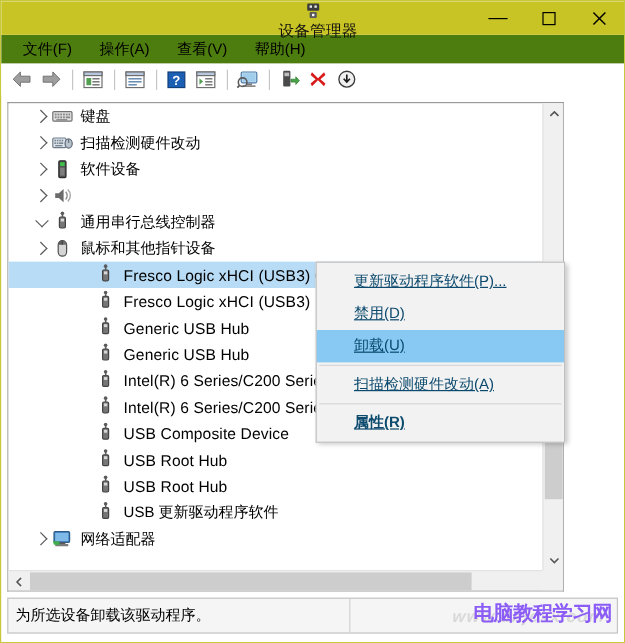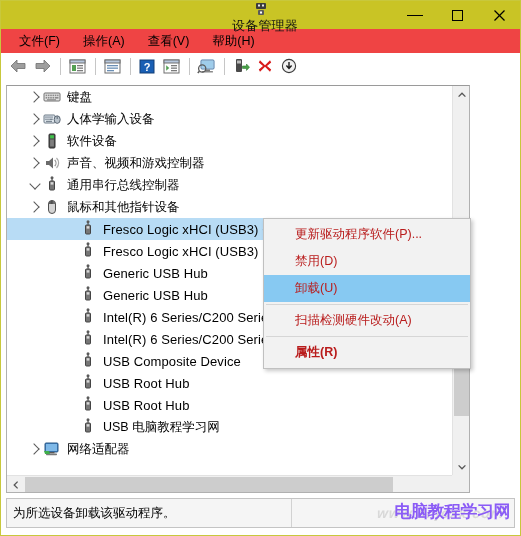--- a/index.html
+++ b/index.html
@@ -58,21 +58,21 @@
     display: flex; align-items: center; justify-content: center;
     cursor: default;
   }
   .wc-min  { width: 16px; height: 1px; background: #000; }
   .wc-max  { width: 11px; height: 11px; border: 1.4px solid #000; box-sizing: border-box; }
   .wc-close { font-size: 15px; color: #000; line-height: 1; font-family: "DejaVu Sans", sans-serif; }
 
   
   .menubar {
     height: 24px;
-    background: #ef4444;
+    background: #4d7c0f;
     display: flex;
     align-items: center;
     padding-left: 10px;
     box-sizing: border-box;
   }
   .menu-item {
     font-size: 12.5px;
     color: #000;
     padding: 3px 9px 3px 8px;
     margin-right: 6px;
@@ -279,24 +279,25 @@
     padding: 2px 0;
     box-sizing: border-box;
     z-index: 50;
   }
   .ctx-item {
     height: 27px;
     display: flex;
     align-items: center;
     padding-left: 31px;
     font-size: 12.5px;
-    color: #b91c1c;
+    color: #0c4a6e;
     white-space: nowrap;
     cursor: default;
     box-sizing: border-box;
+    text-decoration: underline;
   }
   .ctx-item.highlighted { background: #87c9f2; }
   .ctx-item.bold { font-weight: bold; }
   .ctx-sep {
     height: 1px;
     background: #d6d6d6;
     margin: 2px 2px 2px 2px;
   }
 </style>
 </head>
@@ -456,21 +457,21 @@
                 <rect x="6.3" y="6.4" width="1.4" height="1.4"></rect>
                 <rect x="8.3" y="6.4" width="1.4" height="1.4"></rect>
                 <rect x="2.3" y="8.6" width="1.4" height="1.4"></rect>
                 <rect x="4.3" y="8.6" width="1.4" height="1.4"></rect>
                 <rect x="6.3" y="8.6" width="3.4" height="1.4"></rect>
                 <rect x="3" y="10.8" width="6" height="1.2"></rect>
               </g>
               <ellipse cx="14.2" cy="9.6" rx="3" ry="3.8" fill="#b9c3cc" stroke="#5e6a76"></ellipse>
               <line x1="14.2" y1="6.3" x2="14.2" y2="9" stroke="#5e6a76"></line>
             </svg></div>
-          <div class="row-label">人体学输入设备</div>
+          <div class="row-label">扫描检测硬件改动</div>
         </div>
         <div class="row lvl1">
           <div class="twisty">
             <div class="chev chev-right"></div>
           </div>
           <div class="dev-icon"><svg width="18" height="18" viewBox="0 0 18 18">
               <rect x="6" y="2" width="6" height="14" rx="1" fill="#4e4e4e" stroke="#2e2e2e"></rect>
               <rect x="7.1" y="3.2" width="3.8" height="3.2" fill="#3ec24a"></rect>
               <rect x="7.1" y="7.6" width="3.8" height="6.8" fill="#7e7e7e"></rect>
             </svg></div>
@@ -478,21 +479,20 @@
         </div>
         <div class="row lvl1">
           <div class="twisty">
             <div class="chev chev-right"></div>
           </div>
           <div class="dev-icon"><svg width="18" height="18" viewBox="0 0 18 18">
               <path d="M3 7 L6 7 L10 3.4 L10 14.6 L6 11 L3 11 Z" fill="#6b6b6b"></path>
               <path d="M11.7 5.8 A4.6 4.6 0 0 1 11.7 12.2" stroke="#8f8f8f" stroke-width="1.2" fill="none"></path>
               <path d="M13.5 4 A7 7 0 0 1 13.5 14" stroke="#a8a8a8" stroke-width="1.2" fill="none"></path>
             </svg></div>
-          <div class="row-label">声音、视频和游戏控制器</div>
         </div>
         <div class="row lvl1">
           <div class="twisty">
             <div class="chev chev-down"></div>
           </div>
           <div class="dev-icon"><svg width="18" height="18" viewBox="0 0 18 18">
               <rect x="6.5" y="5" width="5" height="9" rx="1" fill="#767676" stroke="#444"></rect>
               <rect x="7.6" y="6.2" width="2.8" height="2.4" fill="#d8d8d8"></rect>
               <rect x="8.4" y="1.6" width="1.3" height="3.6" fill="#5a5a5a"></rect>
               <circle cx="9" cy="1.8" r="1.5" fill="#5a5a5a"></circle>
@@ -602,21 +602,21 @@
           <div class="row-label latin">USB Root Hub</div>
         </div>
         <div class="row lvl2">
           <div class="twisty"></div>
           <div class="dev-icon"><svg width="18" height="18" viewBox="0 0 18 18">
               <rect x="6.5" y="5" width="5" height="9" rx="1" fill="#767676" stroke="#444"></rect>
               <rect x="7.6" y="6.2" width="2.8" height="2.4" fill="#d8d8d8"></rect>
               <rect x="8.4" y="1.6" width="1.3" height="3.6" fill="#5a5a5a"></rect>
               <circle cx="9" cy="1.8" r="1.5" fill="#5a5a5a"></circle>
             </svg></div>
-          <div class="row-label">USB 电脑教程学习网</div>
+          <div class="row-label">USB 更新驱动程序软件</div>
         </div>
         <div class="row lvl1">
           <div class="twisty">
             <div class="chev chev-right"></div>
           </div>
           <div class="dev-icon"><svg width="18" height="18" viewBox="0 0 18 18">
               <rect x="2" y="3" width="13" height="9" rx="1" fill="#3f7fbf" stroke="#2c5a87"></rect>
               <rect x="3" y="4" width="11" height="7" fill="#7fb9e8"></rect>
               <rect x="5.5" y="12" width="6" height="1.4" fill="#5a5a5a"></rect>
               <rect x="3" y="13.4" width="11" height="1.8" rx=".7" fill="#7a7a7a"></rect>

